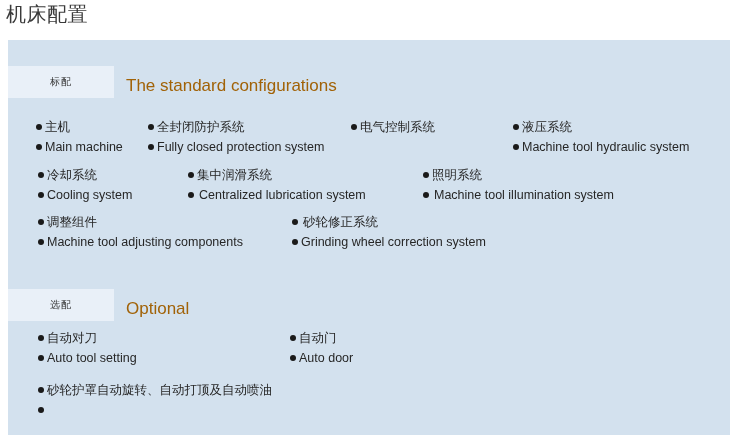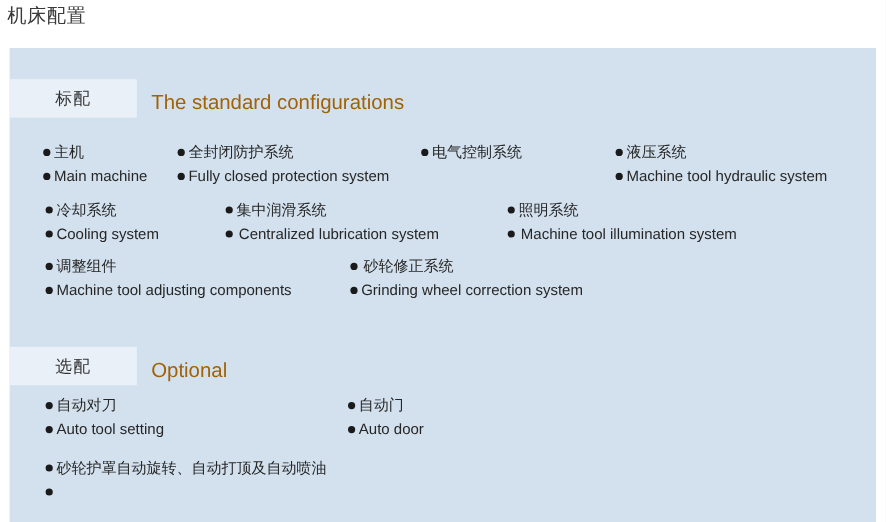--- a/index.html
+++ b/index.html
@@ -14,21 +14,21 @@
     overflow: hidden;
     font-family: "Liberation Sans", "DejaVu Sans", sans-serif;
     color: #2b2b2b;
   }
 
   
   .page-title {
     position: absolute;
     left: 6px;
     top: 3px;
-    font-size: 16px;
+    font-size: 20px;
     line-height: 22px;
     letter-spacing: 0.5px;
     color: #3a3a3a;
     white-space: nowrap;
   }
 
   
   .panel {
     position: absolute;
     left: 8px;
@@ -49,21 +49,21 @@
     left: 0;
     top: 0;
     width: 106px;
     height: 32px;
     background: #e9f0f8;
     display: flex;
     align-items: center;
     justify-content: center;
   }
   .badge-label {
-    font-size: 14px;
+    font-size: 10px;
     line-height: 32px;
     letter-spacing: 1px;
     color: #333333;
     text-align: center;
   }
   .section-sub {
     position: absolute;
     left: 118px;
     top: 0;
     height: 32px;

